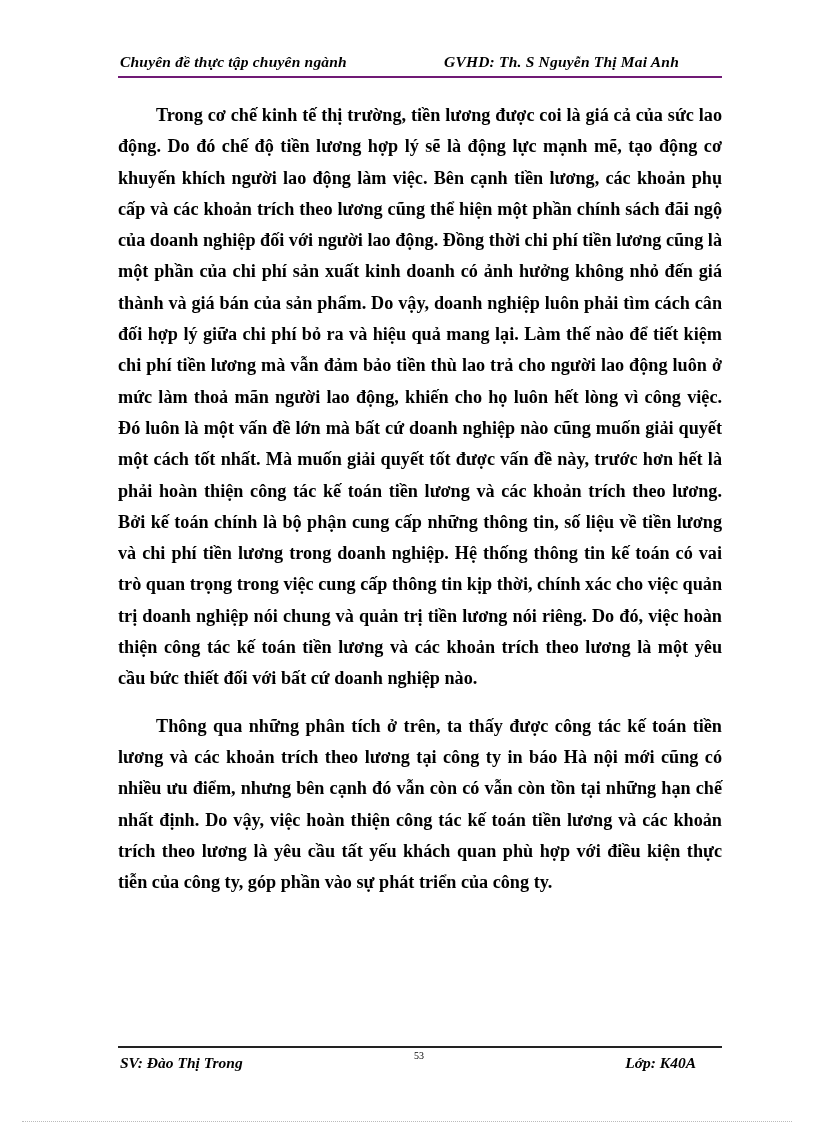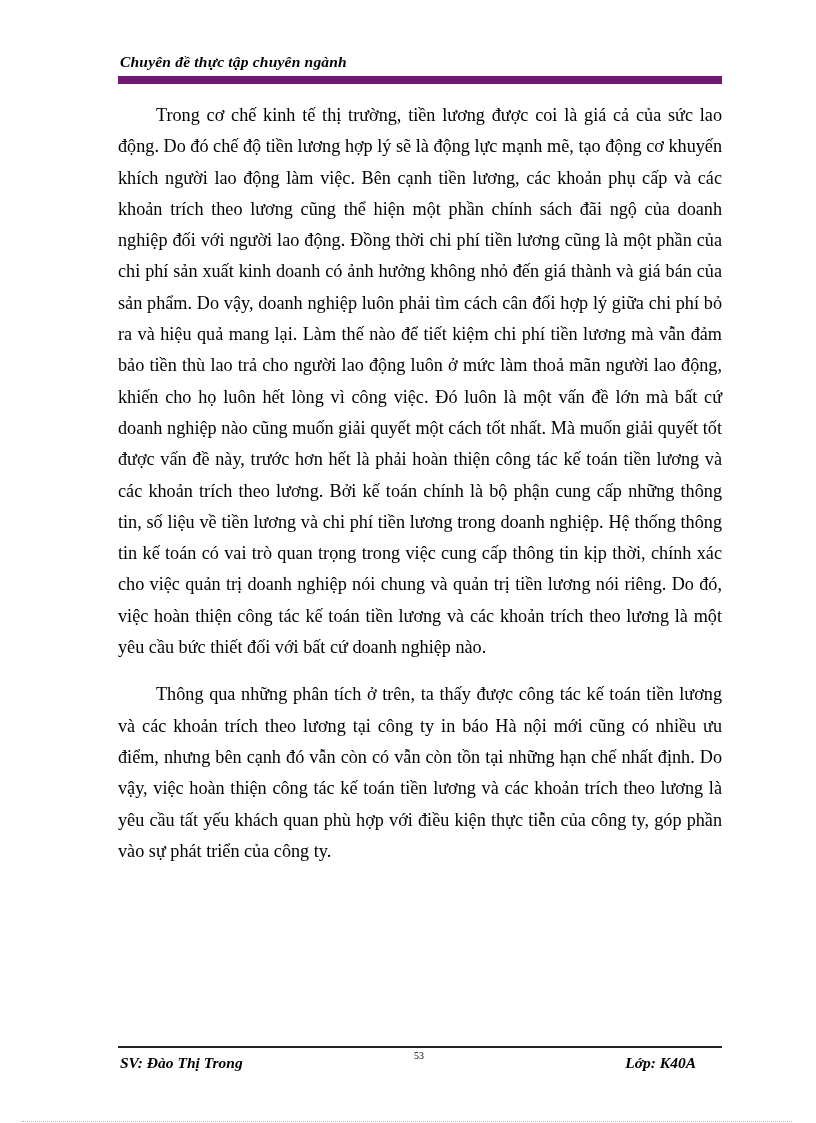--- a/index.html
+++ b/index.html
@@ -14,21 +14,21 @@
       overflow: hidden;
       font-family: "Liberation Serif", "DejaVu Serif", serif;
       color: #000;
     }
     .header {
       position: absolute;
       left: 118px;
       top: 50px;
       width: 604px;
       height: 26px;
-      border-bottom: 8px solid #701a75;
+      border-bottom: 2px solid #701a75;
       font-style: italic;
       font-weight: bold;
       font-size: 15.5px;
       letter-spacing: 0.2px;
     }
     .header .left {
       position: absolute;
       left: 2px;
       top: 3px;
     }
@@ -38,20 +38,21 @@
       top: 3px;
     }
     .body-text {
       position: absolute;
       left: 118px;
       top: 100px;
       width: 604px;
       font-size: 18.2px;
       line-height: 31.3px;
       text-align: justify;
+      font-weight: bold;
     }
     .body-text p {
       margin: 0;
       text-indent: 38px;
     }
     .body-text p + p {
       margin-top: 16px;
     }
     .footer {
       position: absolute;
@@ -89,20 +90,21 @@
       width: 770px;
       height: 0;
       border-top: 1px dotted #bbb;
     }
   </style>
 </head>
 <body>
 
 <div class="header">
   <span class="left">Chuyên đề thực tập chuyên ngành</span>
+  <span class="right">GVHD: Th. S Nguyễn Thị Mai Anh</span>
 </div>
 
 <div class="body-text">
   <p>Trong cơ chế kinh tế thị trường, tiền lương được coi là giá cả của sức lao động. Do đó chế độ tiền lương hợp lý sẽ là động lực mạnh mẽ, tạo động cơ khuyến khích người lao động làm việc. Bên cạnh tiền lương, các khoản phụ cấp và các khoản trích theo lương cũng thể hiện một phần chính sách đãi ngộ của doanh nghiệp đối với người lao động. Đồng thời chi phí tiền lương cũng là một phần của chi phí sản xuất kinh doanh có ảnh hưởng không nhỏ đến giá thành và giá bán của sản phẩm. Do vậy, doanh nghiệp luôn phải tìm cách cân đối hợp lý giữa chi phí bỏ ra và hiệu quả mang lại. Làm thế nào để tiết kiệm chi phí tiền lương mà vẫn đảm bảo tiền thù lao trả cho người lao động luôn ở mức làm thoả mãn người lao động, khiến cho họ luôn hết lòng vì công việc. Đó luôn là một vấn đề lớn mà bất cứ doanh nghiệp nào cũng muốn giải quyết một cách tốt nhất. Mà muốn giải quyết tốt được vấn đề này, trước hơn hết là phải hoàn thiện công tác kế toán tiền lương và các khoản trích theo lương. Bởi kế toán chính là bộ phận cung cấp những thông tin, số liệu về tiền lương và chi phí tiền lương trong doanh nghiệp. Hệ thống thông tin kế toán có vai trò quan trọng trong việc cung cấp thông tin kịp thời, chính xác cho việc quản trị doanh nghiệp nói chung và quản trị tiền lương nói riêng. Do đó, việc hoàn thiện công tác kế toán tiền lương và các khoản trích theo lương là một yêu cầu bức thiết đối với bất cứ doanh nghiệp nào.</p>
   <p>Thông qua những phân tích ở trên, ta thấy được công tác kế toán tiền lương và các khoản trích theo lương tại công ty in báo Hà nội mới cũng có nhiều ưu điểm, nhưng bên cạnh đó vẫn còn có vẫn còn tồn tại những hạn chế nhất định. Do vậy, việc hoàn thiện công tác kế toán tiền lương và các khoản trích theo lương là yêu cầu tất yếu khách quan phù hợp với điều kiện thực tiễn của công ty, góp phần vào sự phát triển của công ty.</p>
 </div>
 
 <div class="footer">
   <span class="student">SV: Đào Thị Trong</span>
   <span class="page-num">53</span>

